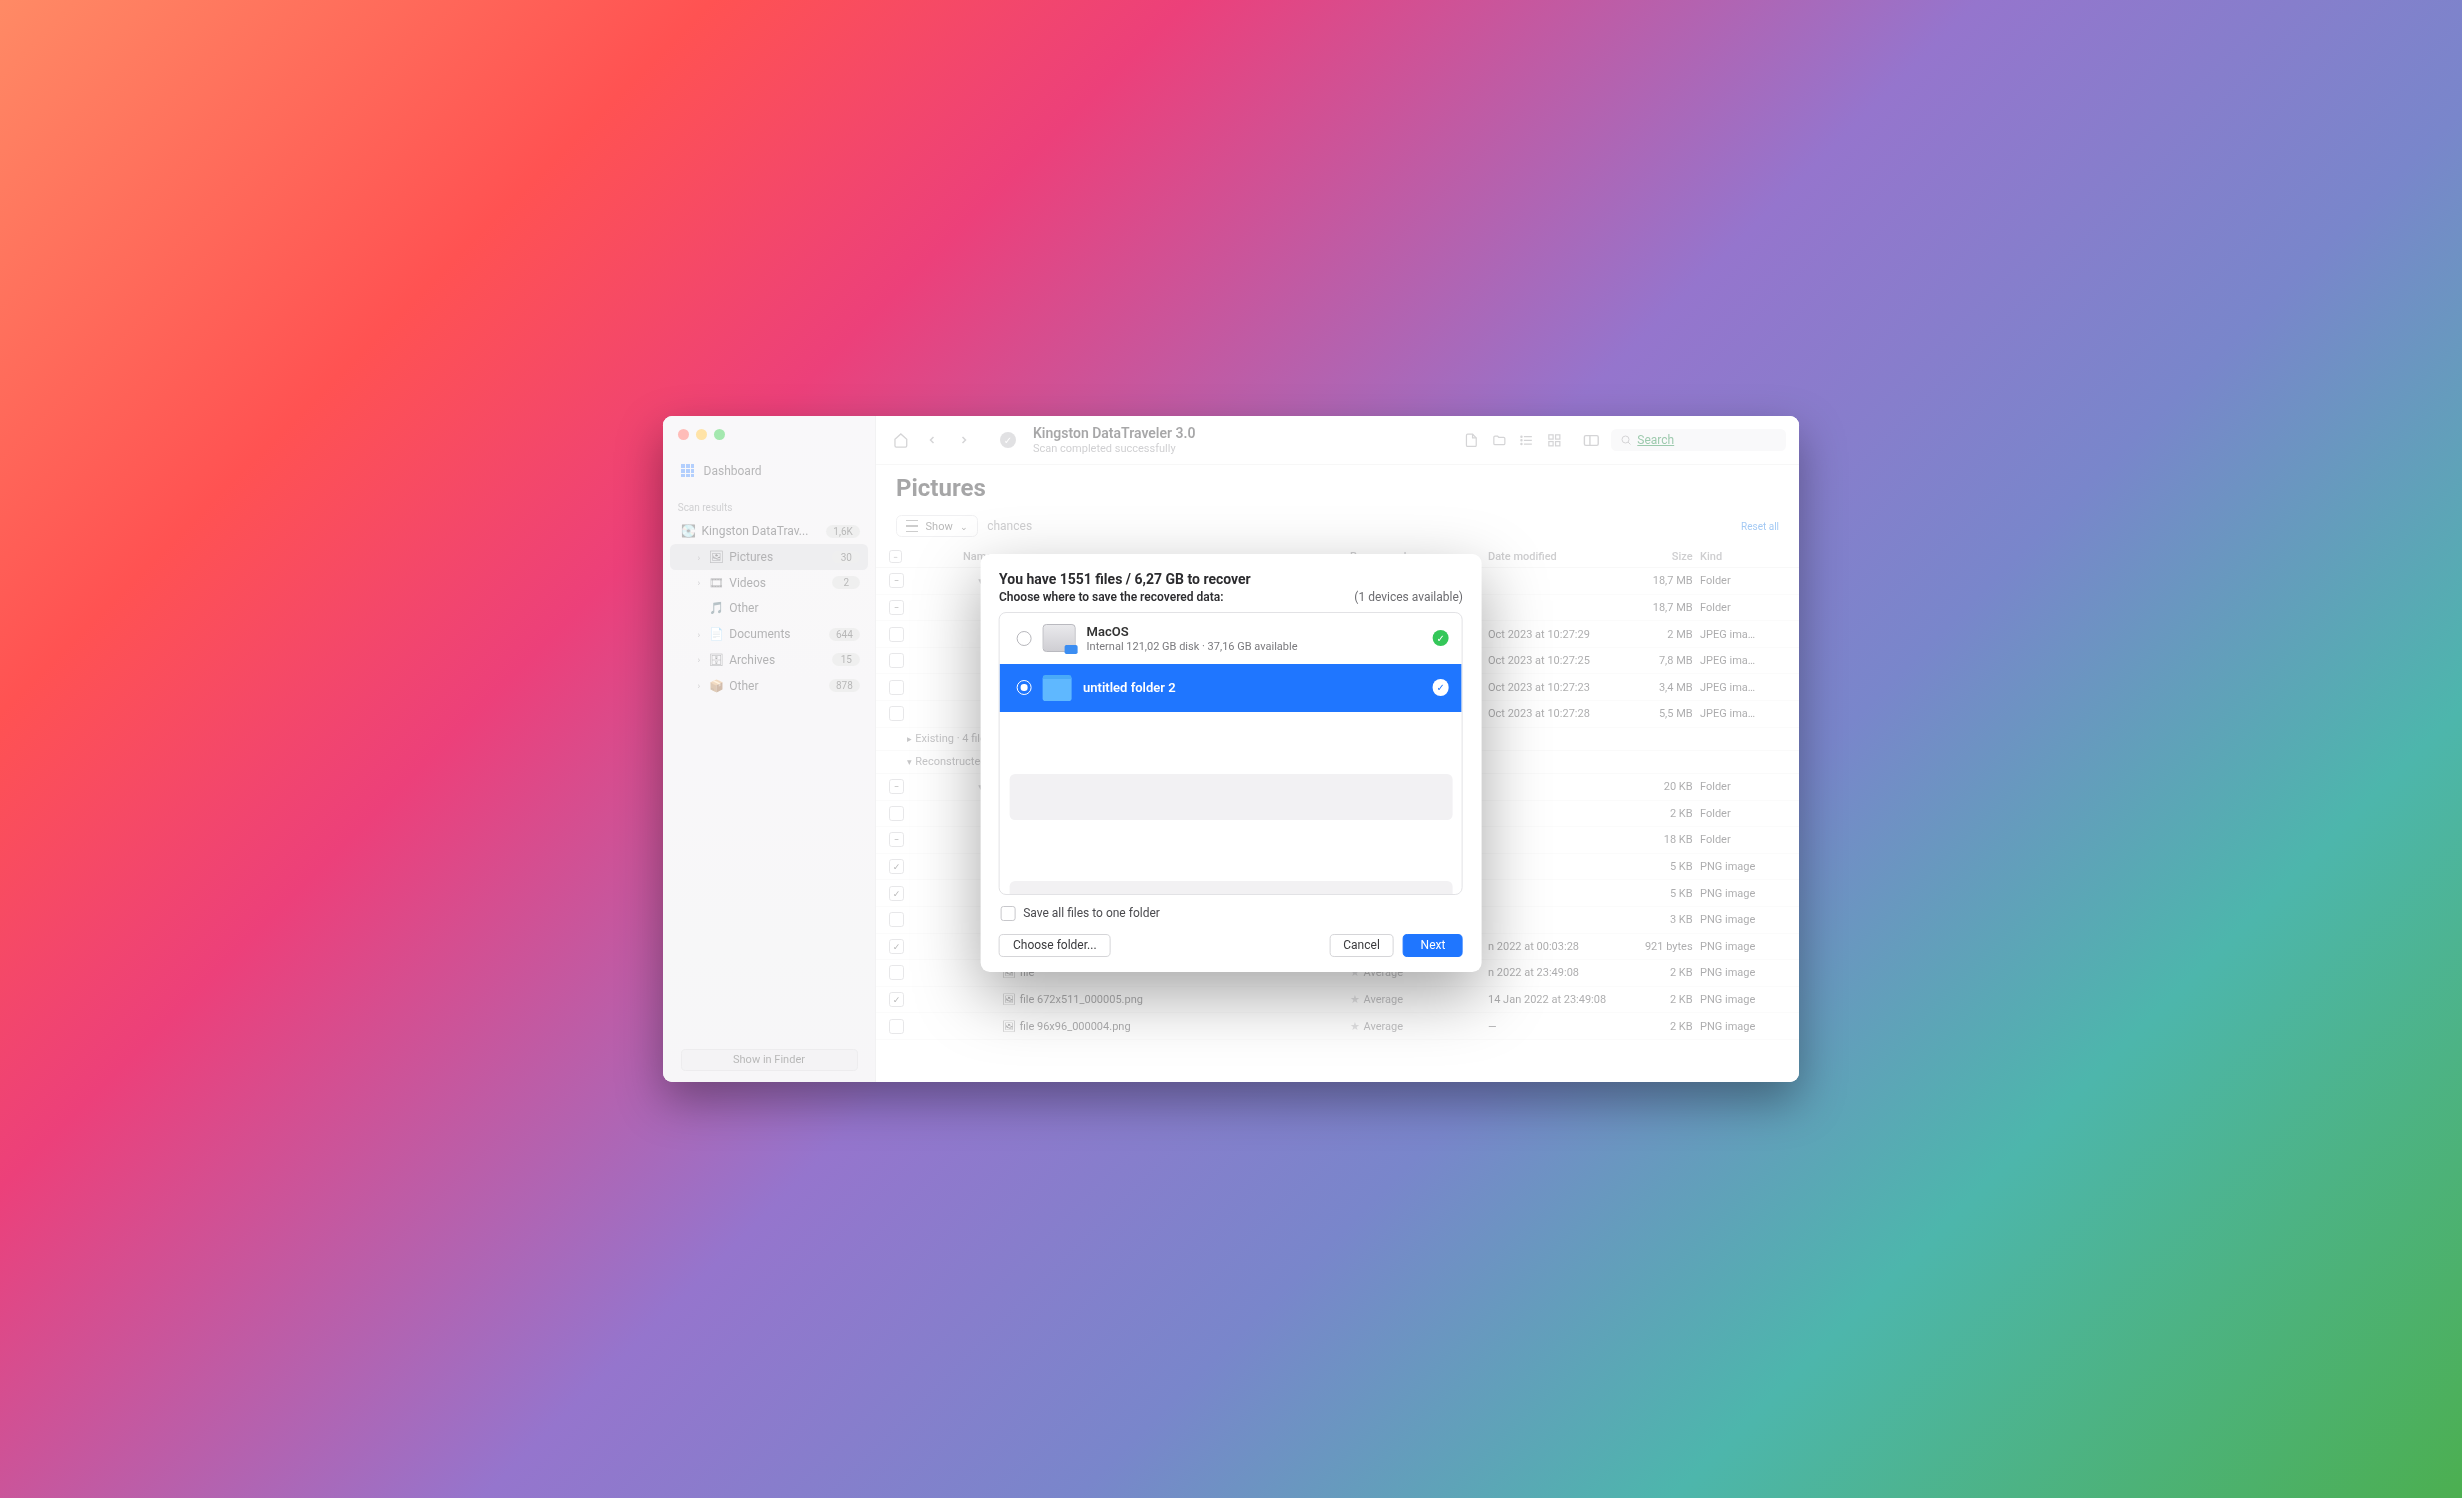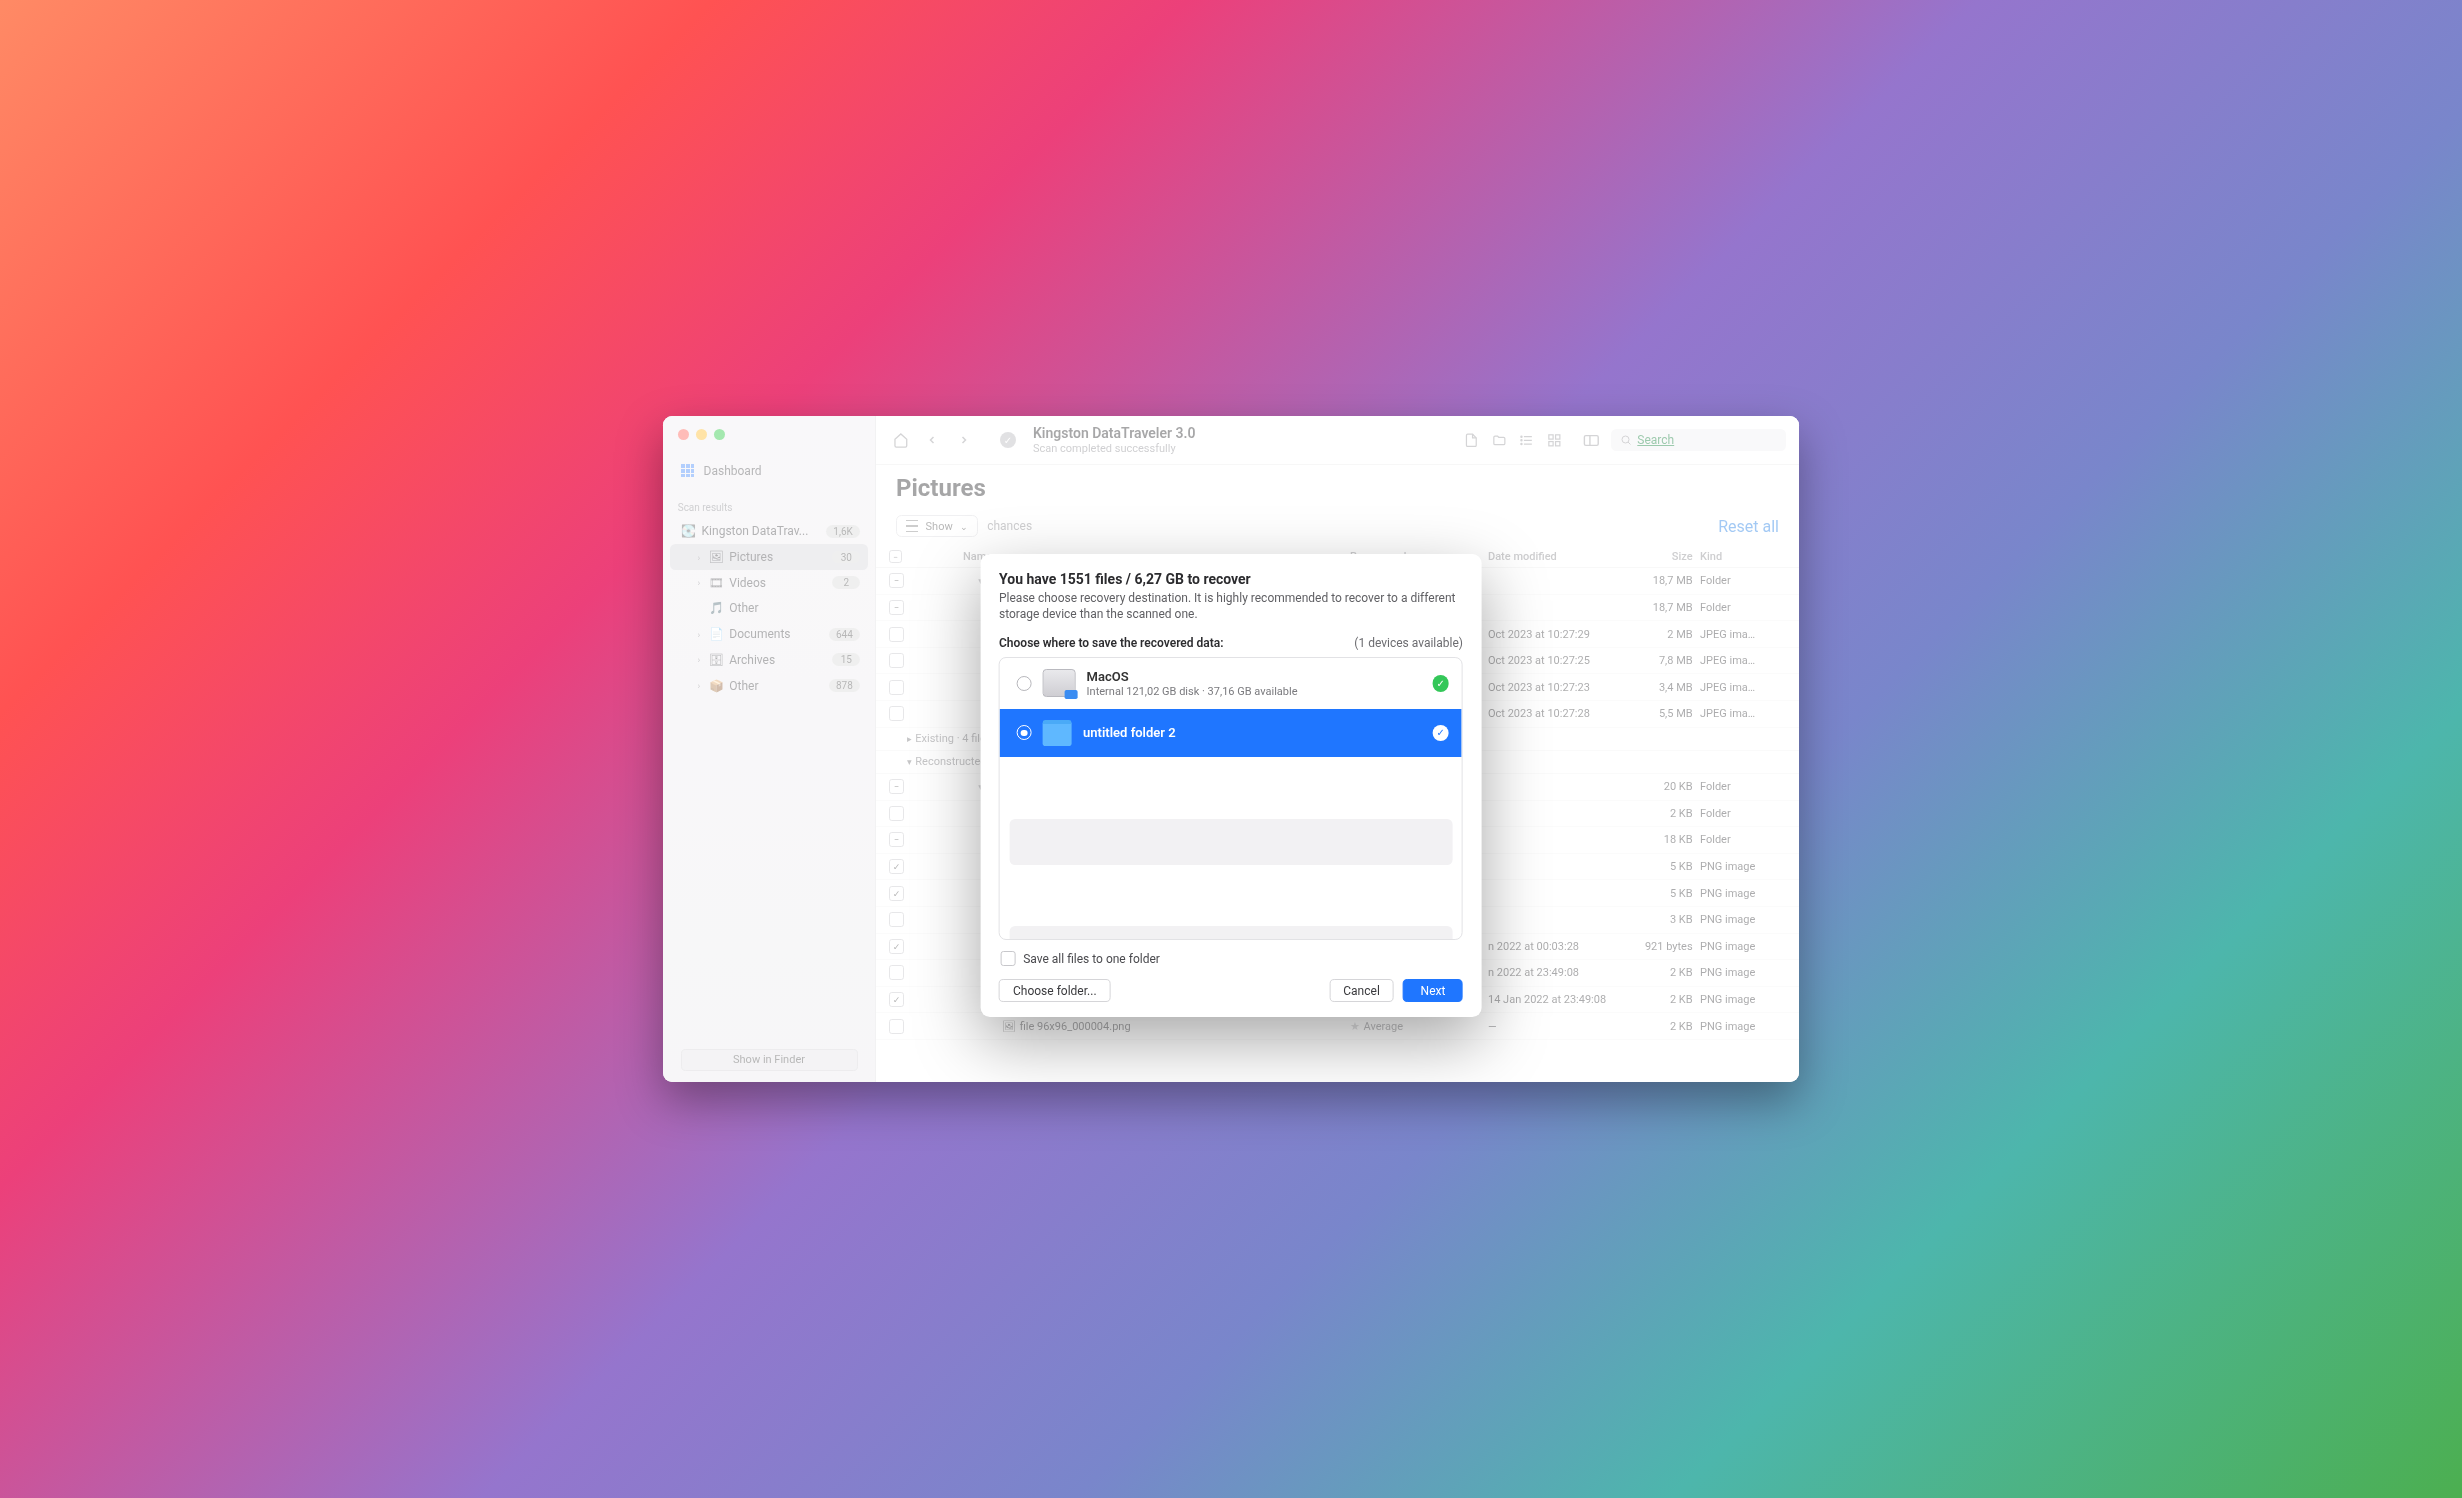--- a/index.html
+++ b/index.html
@@ -39,21 +39,21 @@
 .search{display:flex;align-items:center;gap:5.5px;background:#f1f0f2;border-radius:5.5px;padding:3.7px 9.2px;width:157px;color:#15803d;text-decoration:underline;}
 
 .content-head{padding:9.2px 20px 7.4px;}
 .content-head h2{margin:0;font-size:24px;font-weight:700;color:#2c2c2f;}
 .content-head .summary{font-size:14.7px;font-weight:600;color:#3d3d40;margin-top:1.8px;}
 
 .filters-row{display:flex;align-items:center;padding:5.5px 20px 9.2px;gap:9.2px;}
 .show-btn{display:flex;align-items:center;gap:7.4px;border:0.9px solid #dcdcdf;border-radius:5.5px;padding:3.7px 9.2px;color:#555;font-size:11px;}
 .sliders-ic{width:12px;height:10px;border-top:1.8px solid #888;border-bottom:1.8px solid #888;position:relative;}
 .sliders-ic::after{content:"";position:absolute;top:3.7px;left:0;right:0;height:1.8px;background:#888;}
-.reset{margin-left:auto;color:#247fe5;font-size:16px;}
+.reset{margin-left:auto;color:#247fe5;font-size:10px;}
 
 .list{flex:1;overflow:auto;}
 .cols{display:grid;grid-template-columns:37px 37px 387px 138px 147px 65px 83px;align-items:center;padding:3.7px 13px;font-size:11px;color:#8a8a8e;border-bottom:0.9px solid #eee;font-weight:500;}
 .row{display:grid;grid-template-columns:37px 37px 387px 138px 147px 65px 83px;align-items:center;padding:2.8px 13px;font-size:11px;color:#3b3b3e;border-bottom:0.9px solid #f5f5f6;min-height:20px;}
 .row .ck{width:13px;height:13px;border:0.9px solid #c7c7cb;border-radius:2.8px;display:flex;align-items:center;justify-content:center;font-size:9.2px;color:#555;}
 .row .ck.minus::after{content:"−";}
 .row .ck.check::after{content:"✓";}
 .row .name-cell{display:flex;align-items:center;gap:3.7px;overflow:hidden;}
 .row .disc{width:9.2px;text-align:center;color:#9a9a9e;font-size:9.2px;}
 .row .fic{font-size:11px;}
@@ -518,21 +518,20 @@
             <span class="size">2 KB</span>
             <span>PNG image</span>
           </div>
         </div>
     </div>
 
   </div>
 
   <div class="modal">
     <h3>You have 1551 files / 6,27 GB to recover</h3>
-    <div class="desc">Please choose recovery destination. It is highly recommended to recover to a different storage device than the scanned one.</div>
     <div class="choose-row">
       <b>Choose where to save the recovered data:</b>
       <span class="avail">(1 devices available)</span>
     </div>
     <div class="dest-box">
       <div class="dest-row">
         <div class="radio"></div>
         <div class="disk-ic"></div>
         <div class="dest-text">
           <div class="t">MacOS</div>

